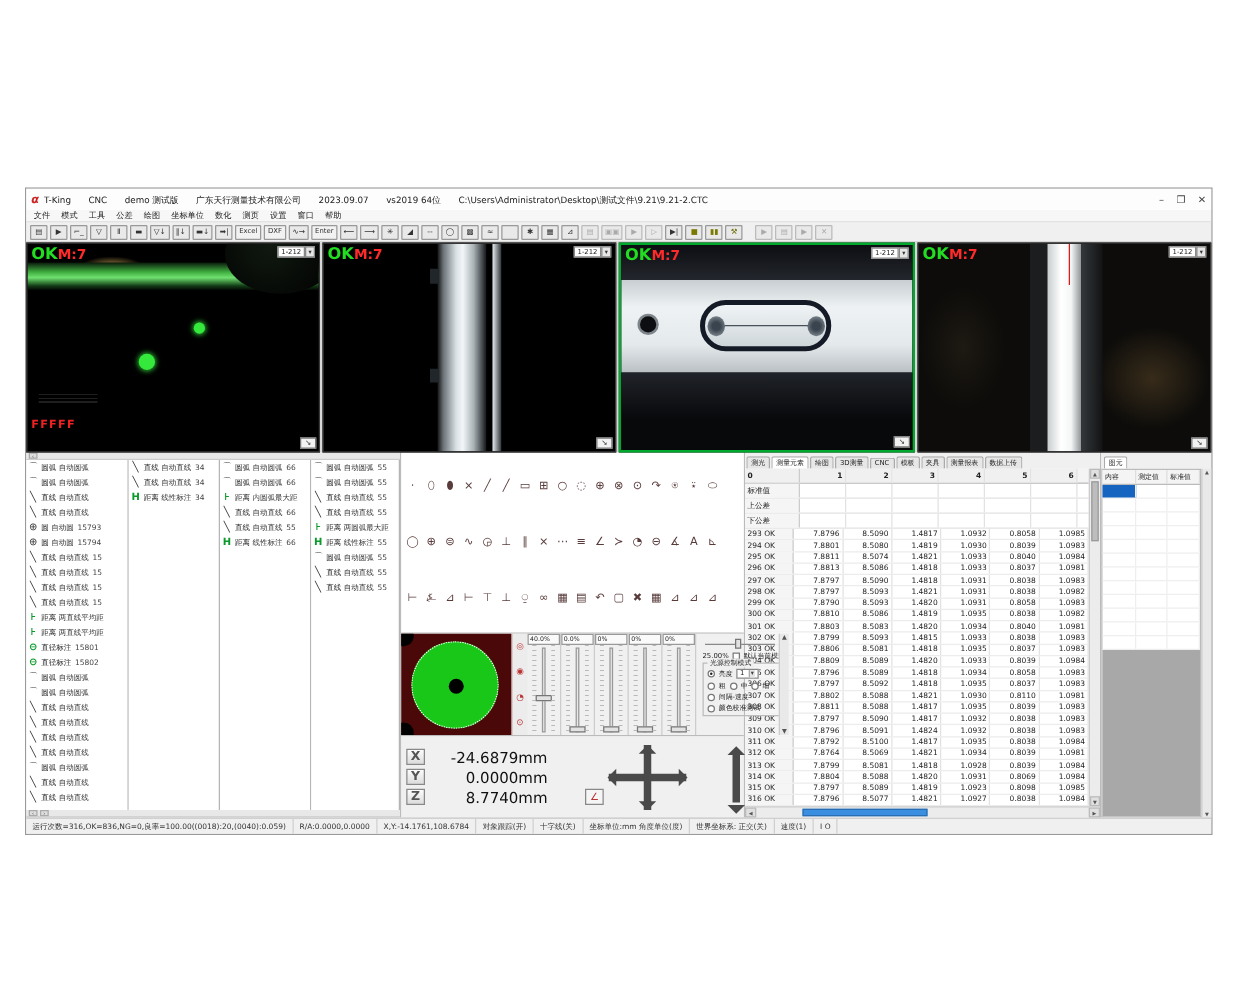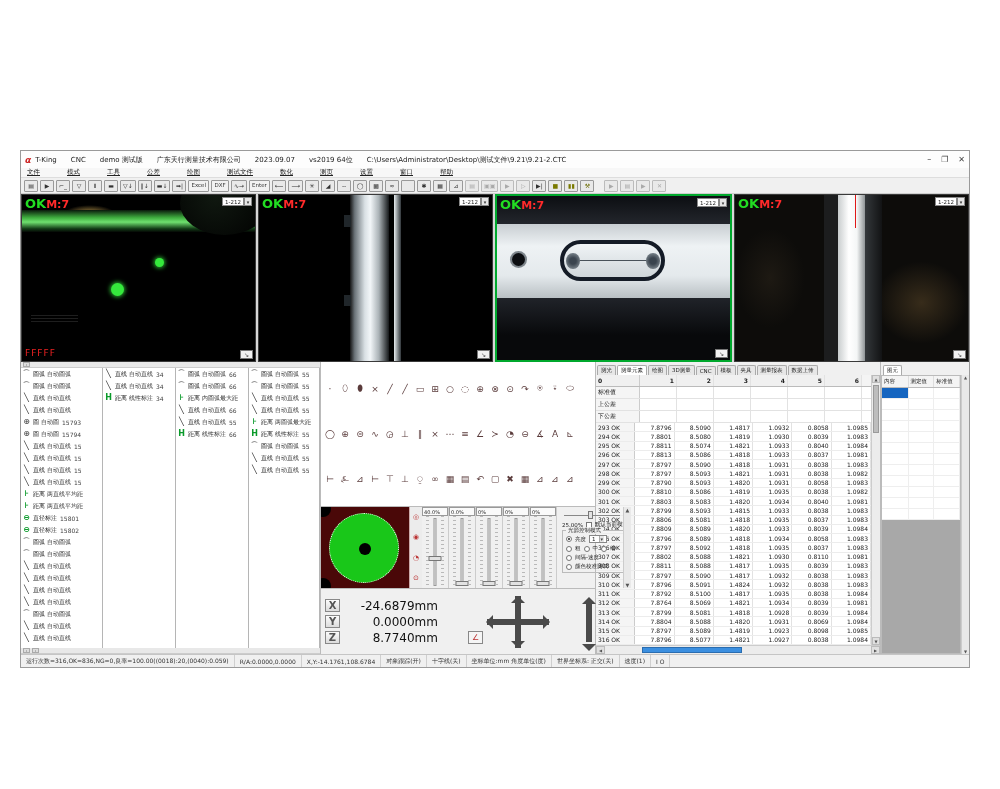--- a/index.html
+++ b/index.html
@@ -8,21 +8,21 @@
   .canvas{position:relative;width:1000px;height:789px;background:#fff;overflow:hidden;}
   .appwin{position:absolute;left:20px;top:150px;width:950px;height:518px;background:#f0f0f0;border:1px solid #9a9a9a;display:flex;flex-direction:column;}
   
   .titlebar{height:17px;background:#fdfdfd;display:flex;align-items:center;font-size:7px;color:#222;padding:0 4px;flex:0 0 auto;}
   .logo{color:#c22;font-weight:bold;font-style:italic;font-size:9px;margin-right:4px;}
   .tpart{margin-right:14px;white-space:nowrap;}
   .tpath{margin-right:8px;}
   .winbtns{margin-left:auto;display:flex;gap:10px;color:#444;font-size:8px;}
   .winbtns span{cursor:default;}
   
-  .menubar{height:10px;background:#f7f7f7;display:flex;align-items:center;font-size:6.5px;color:#222;padding:0 6px;gap:27px;flex:0 0 auto;border-bottom:1px solid #ddd;text-decoration:underline;}
+  .menubar{height:10px;background:#f7f7f7;display:flex;align-items:center;font-size:6.5px;color:#222;padding:0 6px;gap:9px;flex:0 0 auto;border-bottom:1px solid #ddd;}
   
   .toolbar{height:16px;background:#f0f0f0;display:flex;align-items:center;padding:0 3px;gap:2px;flex:0 0 auto;border-bottom:1px solid #cfcfcf;}
   .tb{height:12px;min-width:14px;padding:0 2px;background:#e9e9e9;border:1px solid #999;border-radius:1px;font-size:6px;color:#333;display:flex;align-items:center;justify-content:center;line-height:1;}
   .tb.txt{font-size:5.5px;min-width:18px;background:#f2f2f2;}
   .tb.dis{color:#aaa;border-color:#bbb;}
   .tb.sp{margin-left:8px;}
   
   .camrow{height:168px;display:flex;gap:2px;background:#d7d7d7;flex:0 0 auto;}
   .cam{position:relative;flex:1;background:#000;overflow:hidden;border:1px solid #3a3a3a;}
   .cam.sel{border:2px solid #00a82d;}
@@ -33,21 +33,21 @@
   .cam-zoom .za{background:#e6e6e6;border:1px solid #888;width:8px;font-size:5px;display:flex;align-items:center;justify-content:center;color:#333;}
   .cam-resize{position:absolute;right:2px;bottom:2px;z-index:6;background:#f2f2f2;border:1px solid #777;width:13px;height:9px;font-size:6px;color:#333;display:flex;align-items:center;justify-content:center;}
   .scene{position:absolute;inset:0;}
   
   .sc1 .band{position:absolute;left:0;right:0;top:9%;height:13%;background:linear-gradient(180deg,#0a1a0c 0%,#3fae3f 35%,#6fe06f 55%,#123c16 85%,#050805 100%);}
   .sc1 .warm{position:absolute;left:18%;top:6%;width:22%;height:10%;background:radial-gradient(ellipse at center,rgba(220,180,90,.8),transparent 70%);}
   .sc1 .sphere{position:absolute;right:-6%;top:-14%;width:38%;height:38%;border-radius:50%;background:radial-gradient(circle at 40% 40%,#101810,#000);}
   .sc1 .dot{position:absolute;border-radius:50%;background:#35e83c;box-shadow:0 0 4px 1px rgba(60,255,70,.7);}
   .sc1 .d1{left:38%;top:53%;width:13px;height:13px;}
   .sc1 .d2{left:57%;top:38%;width:9px;height:9px;}
-  .sc1 .ftext{position:absolute;left:3px;bottom:3px;color:#e22;font-size:9px;font-weight:normal;letter-spacing:1px;}
+  .sc1 .ftext{position:absolute;left:3px;bottom:16px;color:#e22;font-size:9px;font-weight:bold;letter-spacing:1px;}
   .sc1 .scratch{position:absolute;left:4%;bottom:22%;width:20%;height:6%;background:repeating-linear-gradient(180deg,rgba(120,120,120,.25) 0 1px,transparent 1px 3px);}
   
   .sc2 .rod{position:absolute;left:39%;top:0;bottom:0;width:17%;background:linear-gradient(90deg,#141414 0%,#6b7378 12%,#d9e0e4 38%,#f2f6f8 52%,#aab2b6 74%,#15181a 100%);}
   .sc2 .edge{position:absolute;left:58%;top:0;bottom:0;width:3%;background:linear-gradient(90deg,#e8eef0,#30363a);}
   .sc2 .nub{position:absolute;left:36.5%;width:3%;height:7%;background:#20262a;}
   .sc2 .n1{top:12%;} .sc2 .n2{top:60%;}
   
   .sc3{background:#14171c;}
   .sc3 .topstrip{position:absolute;left:0;right:0;top:0;height:17%;background:linear-gradient(180deg,#0c0e12,#23262c);}
   .sc3 .bar{position:absolute;left:0;right:0;top:17%;height:45%;background:linear-gradient(180deg,#c8ced2,#eef2f4 30%,#e4e9ec 70%,#b9c0c4);}
@@ -196,21 +196,21 @@
         <span>✕</span>
       </span>
     </div>
 
     <div class="menubar" id="menubar">
         <span>文件</span>
         <span>模式</span>
         <span>工具</span>
         <span>公差</span>
         <span>绘图</span>
-        <span>测试文件</span>
+        <span>坐标单位</span>
         <span>数化</span>
         <span>测页</span>
         <span>设置</span>
         <span>窗口</span>
         <span>帮助</span>
       </div>
 
     <div class="toolbar" id="toolbar">
         <span class="tb">▤</span>
         <span class="tb">▶</span>

